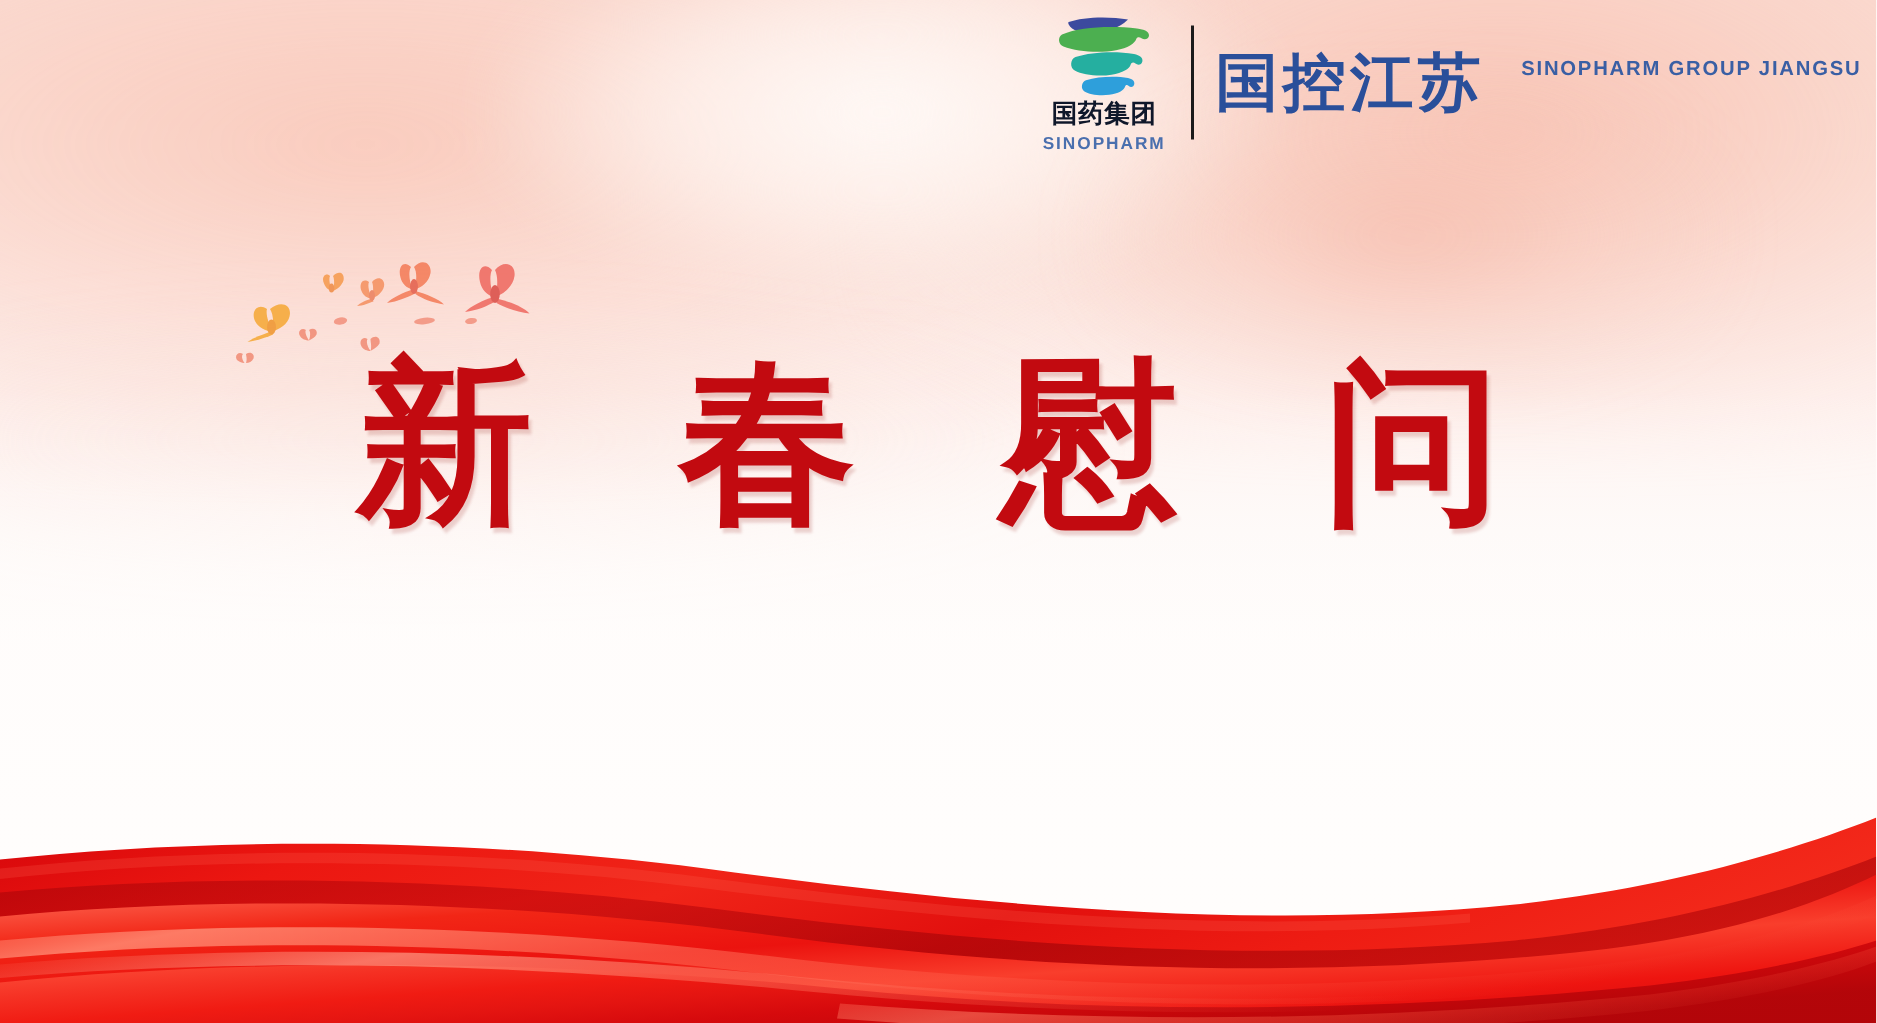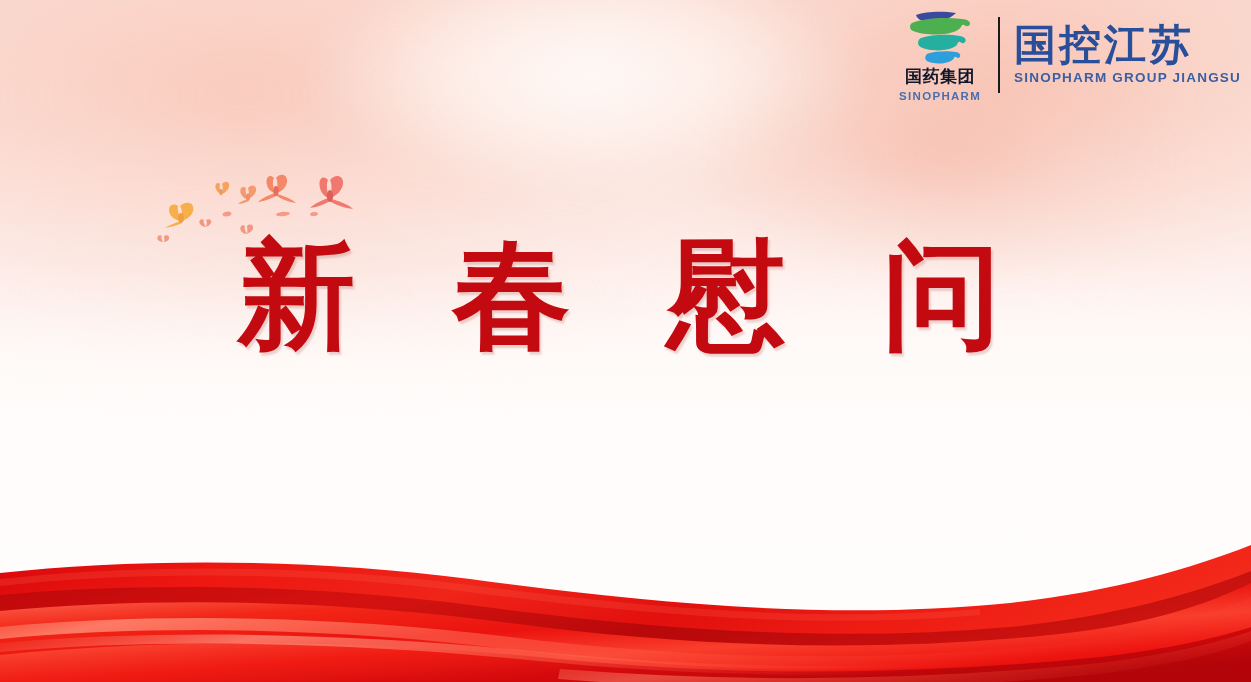--- a/index.html
+++ b/index.html
@@ -154,21 +154,21 @@
   }
   .logo-divider {
     width: 2px;
     height: 76px;
     background: #1b1b1b;
     margin: 0 14px 0 10px;
     align-self: center;
   }
   .logo-right {
     display: flex;
-    flex-direction: column;
+    flex-direction: row;
     justify-content: center;
     align-items: flex-start;
     padding-right: 4px;
   }
   .brand-cn {
     font-family: "DejaVu Sans", "Liberation Sans", sans-serif;
     font-size: 42px;
     font-weight: 700;
     color: #2a4f9a;
     letter-spacing: 3px;
@@ -177,20 +177,21 @@
   }
   .brand-en {
     font-family: "Liberation Sans", sans-serif;
     font-size: 13.5px;
     font-weight: 700;
     letter-spacing: 1.2px;
     color: #3a5fa4;
     line-height: 1.1;
     margin-top: 5px;
     white-space: nowrap;
+    margin-left: 24px;
   }
 
   
   .birds {
     position: absolute;
     left: 150px;
     top: 152px;
     width: 250px;
     height: 100px;
     pointer-events: none;

